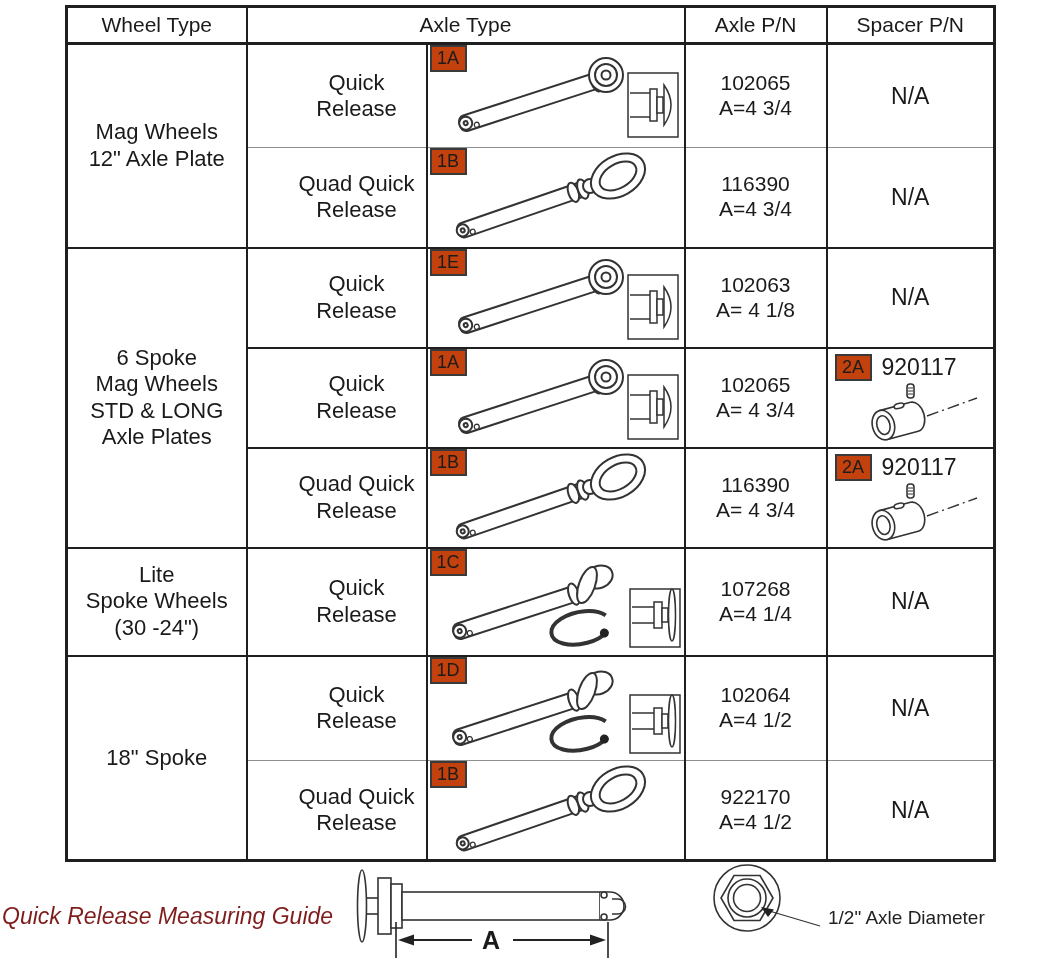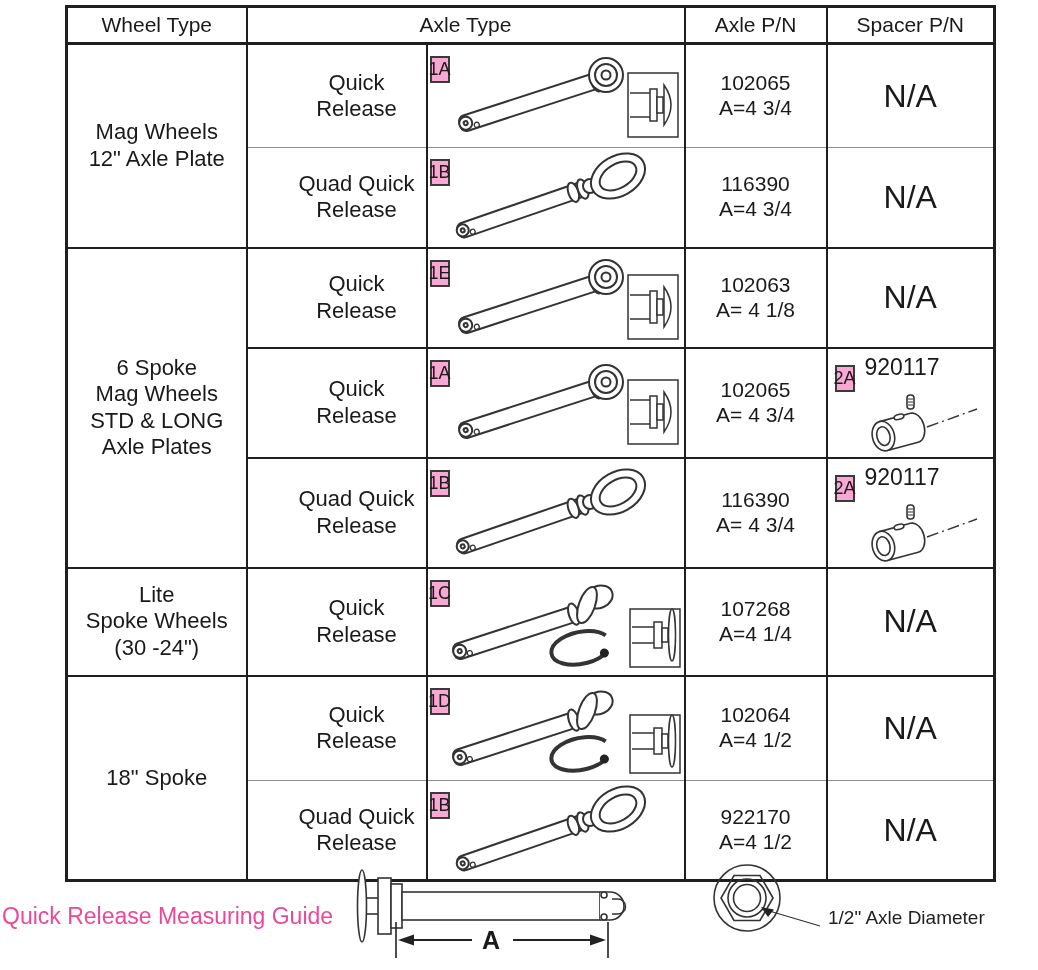--- a/index.html
+++ b/index.html
@@ -12,35 +12,35 @@
         border:3px solid #1f1f1f;}
   th{border:2px solid #1f1f1f;border-bottom:3px solid #1f1f1f;
      font-weight:normal;font-size:21px;height:34px;padding:0;}
   td{border-left:2px solid #1f1f1f;border-top:2px solid #1f1f1f;
      padding:0;text-align:center;vertical-align:middle;}
   tr.light td{border-top:1px solid #8f8f8f;}
   .ml{white-space:pre-line;line-height:1.2;}
   .wheel-cell{font-size:22px;}
   .atype-cell{font-size:22px;padding-left:40px;}
   .pn-cell{font-size:21px;line-height:1.18;}
-  .sp-na{font-size:32px;}
+  .sp-na{font-size:23px;}
   .img-cell{position:relative;}
   .img-cell svg{display:block;margin:0 auto;}
   .tag{box-sizing:border-box;display:flex;align-items:center;justify-content:center;
-       width:20px;height:27px;border:2px solid #3a3a3a;background:#f9a8d4;
-       font-size:18px;color:#1c1c1c;margin-top:11px;}
+       width:37px;height:27px;border:2px solid #3a3a3a;background:#c2410c;
+       font-size:18px;color:#1c1c1c;}
   .diagram-tag{position:absolute;top:0;left:2px;}
   .sp-cell{vertical-align:top;}
   .sp-head{display:flex;align-items:flex-start;margin:5px 0 0 7px;}
   .sp-num{font-size:23px;margin-left:10px;}
   .sp-cell svg{display:block;margin:1px auto 0 auto;}
 
   
   .guide-label{position:absolute;left:2px;top:903px;font-size:23px;
-               color:#ec4899;}
+               font-style:italic;color:#7f1d1d;}
   .guide-svg{position:absolute;left:350px;top:862px;}
   .hex-svg{position:absolute;left:690px;top:858px;}
   .dia-label{position:absolute;left:828px;top:907px;font-size:19px;color:#222;}
 </style>
 </head>
 <body>
 
 <div class="tbl-wrap">
 <table>
   <colgroup>

